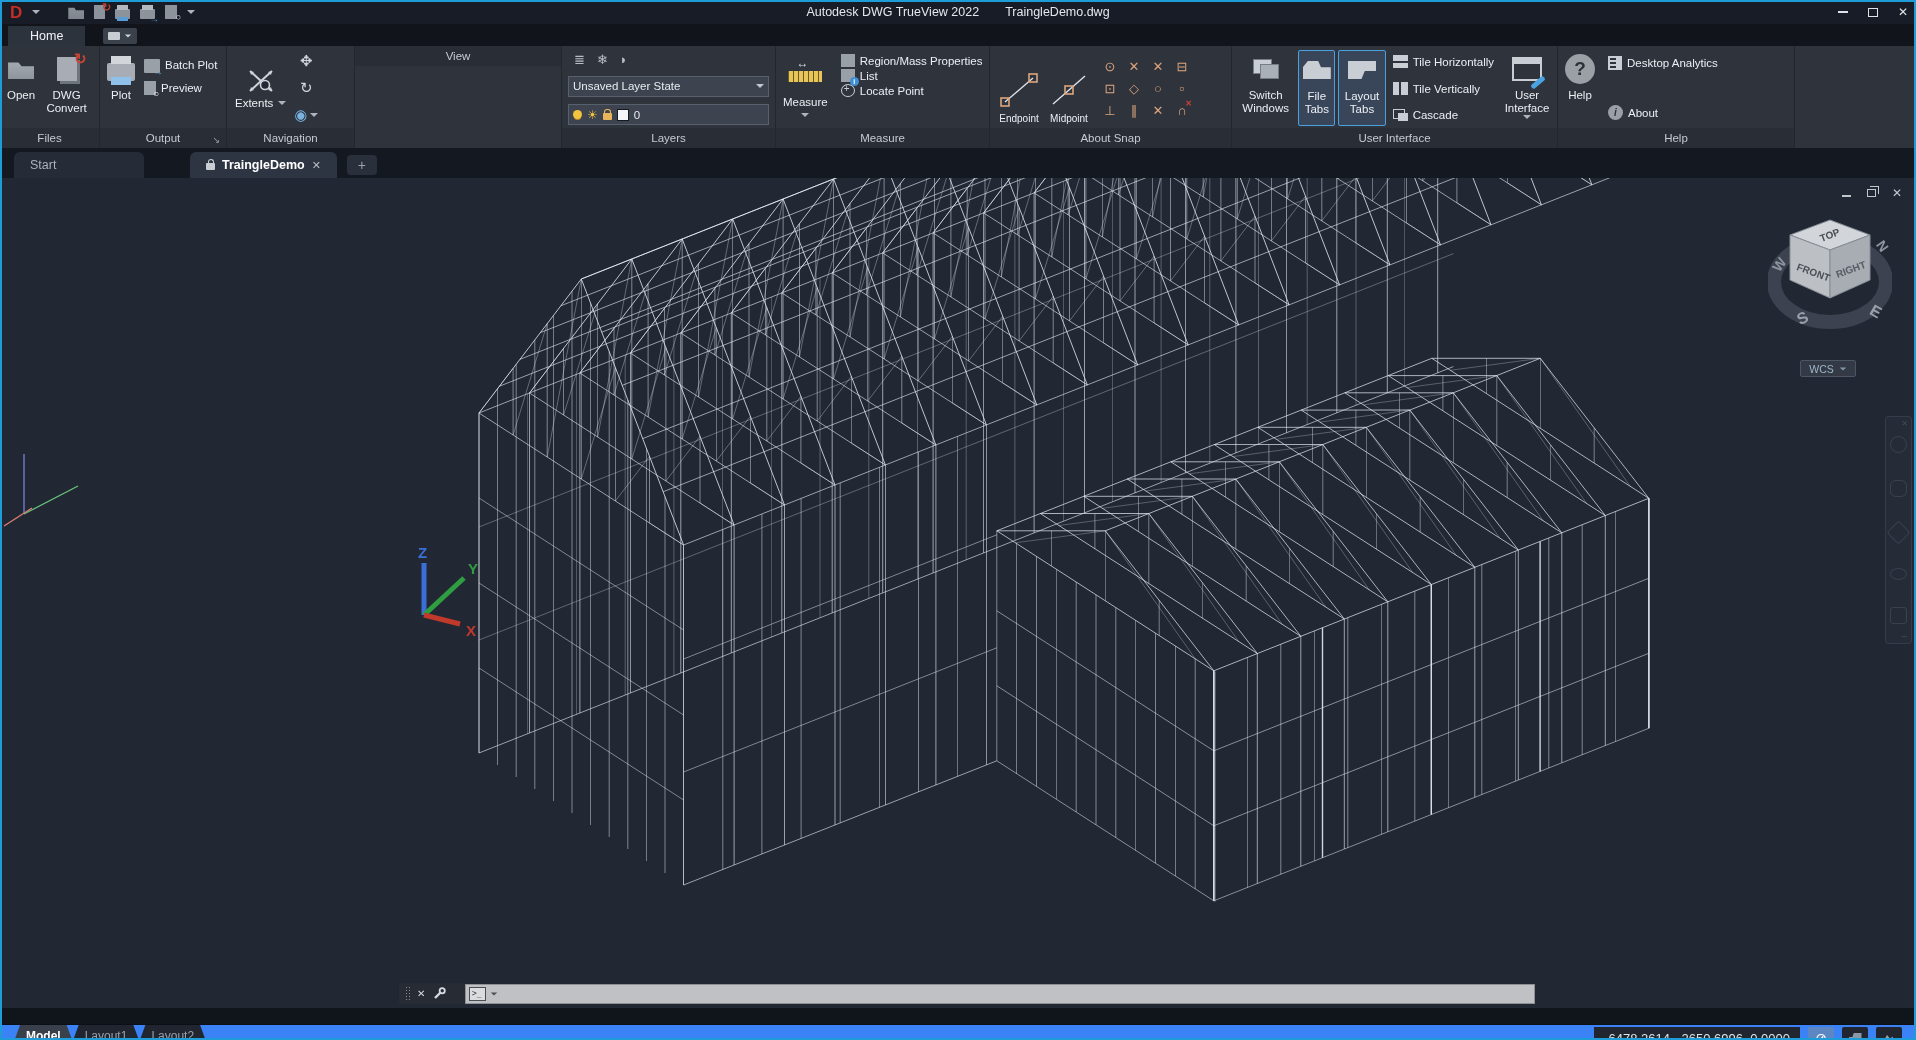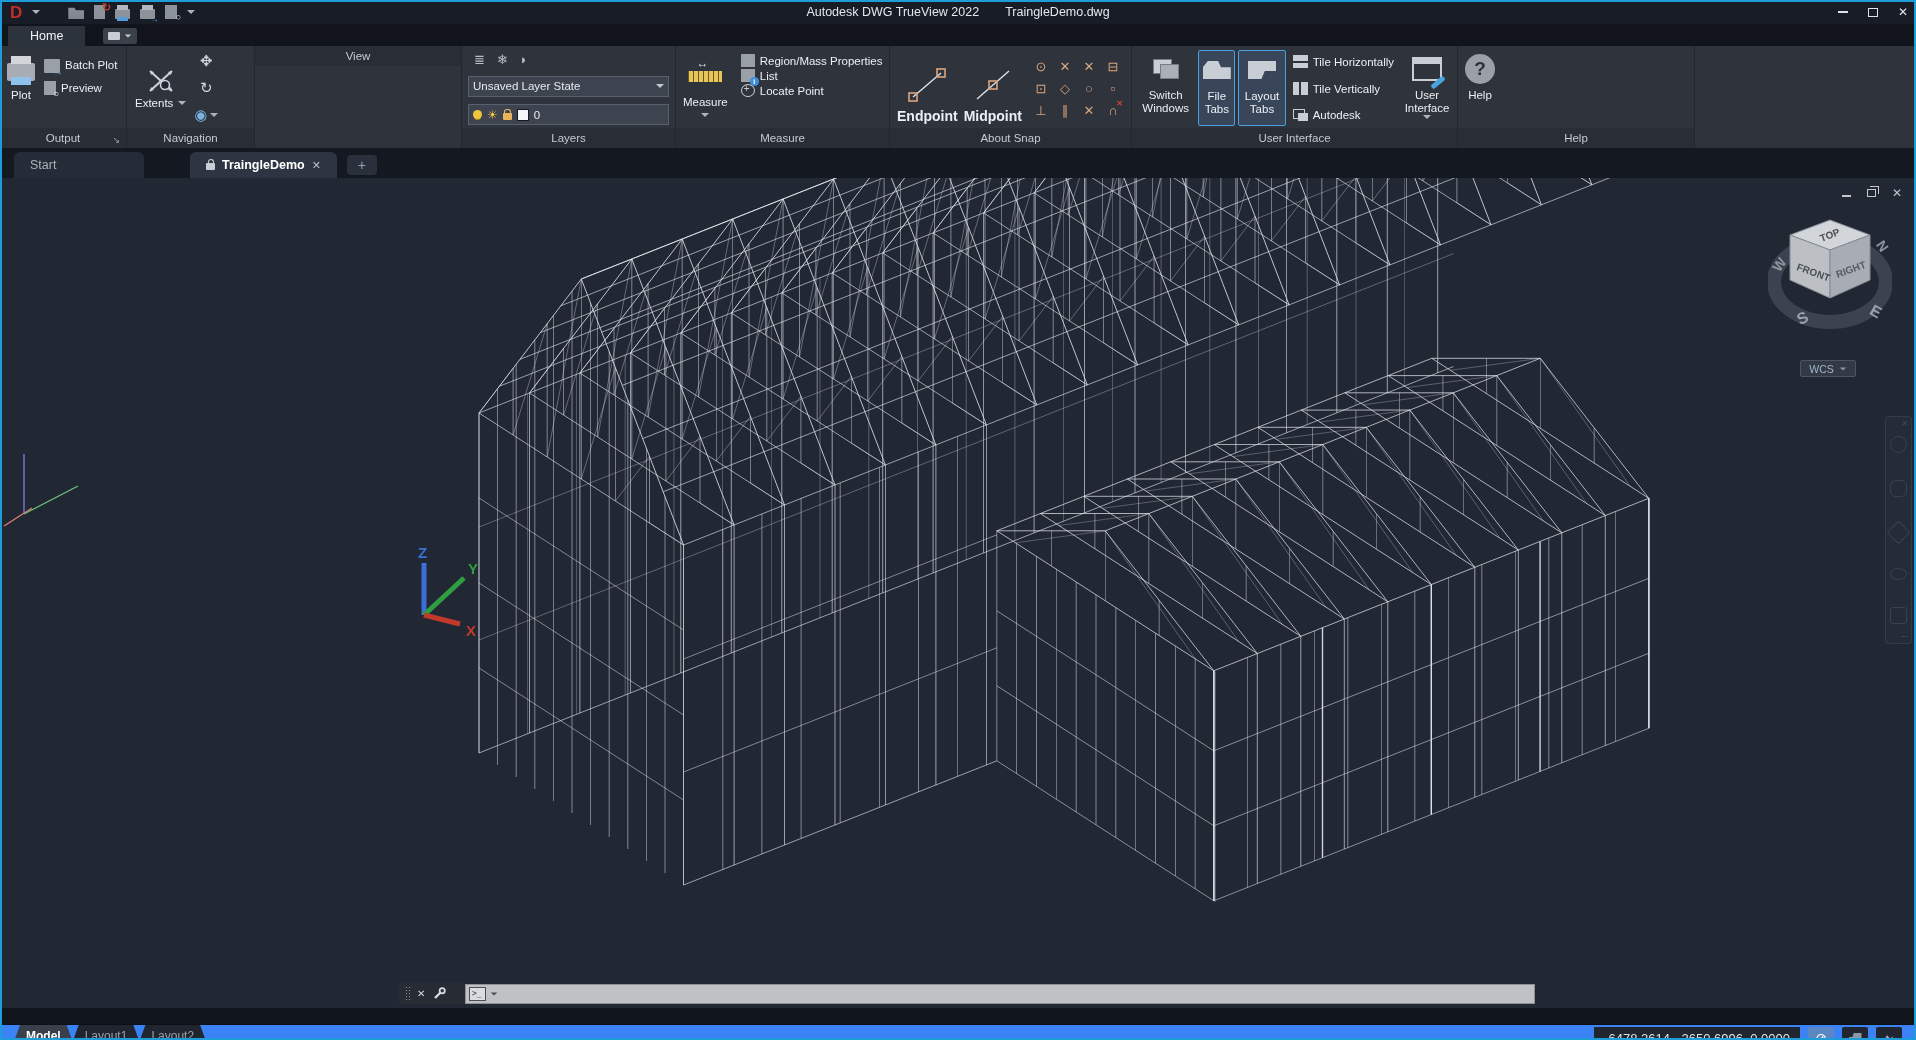--- a/index.html
+++ b/index.html
@@ -94,21 +94,21 @@
   .icon-ruler { width:34px; height:11px; background:#e8c55a; position:relative;
     background-image:repeating-linear-gradient(90deg,#6b5a20 0 1px,transparent 1px 5px); }
   .icon-ruler::before { content:"↔"; position:absolute; left:8px; top:-14px; color:#d9dde2; font-size:12px; }
   .m-doc { width:14px; height:13px; background:#9aa0a8; position:relative; }
   .m-doc.info::after { content:"i"; position:absolute; right:-4px; bottom:-4px; width:9px; height:9px; border-radius:50%;
     background:#3f8fd6; color:#fff; font-size:7px; text-align:center; line-height:9px; font-weight:bold; }
   .m-loc { width:14px; height:13px; border:1.5px solid #c9ced4; border-radius:50%; position:relative; }
   .m-loc::after { content:"+"; position:absolute; left:2px; top:-2px; color:#c9ced4; font-size:10px; }
 
   .osnap-big { display:flex; flex-direction:column; align-items:center; justify-content:flex-end; gap:3px;
-    color:#eceff3; font-size:14px; padding:2px 3px;font-weight:bold; }
+    color:#eceff3; font-size:10px; padding:2px 3px; }
   .osnap-svg { display:block; }
   .osgrid { display:grid; grid-template-columns:repeat(4,24px); grid-auto-rows:22px; align-content:center; margin-left:4px; }
   .osgrid .oscell { display:flex; align-items:center; justify-content:center; color:#dca57d; font-size:13px; position:relative; }
   .oscell .redx { position:absolute; right:2px; top:0; color:#d04236; font-size:8px; font-weight:bold; }
 
   .win2 { width:26px; height:20px; position:relative; }
   .win2::before { content:""; position:absolute; left:0; top:0; width:17px; height:13px; background:#c9ced4; border:1px solid #777d86; }
   .win2::after { content:""; position:absolute; right:0; bottom:0; width:17px; height:13px; background:#aab0b8; border:1px solid #777d86; }
   .filetabs-icon { width:28px; height:18px; background:#c9ced4; clip-path:polygon(0 35%,18% 0,55% 0,65% 35%,100% 35%,100% 100%,0 100%); }
   .layouttabs-icon { width:28px; height:18px; background:#c9ced4; clip-path:polygon(0 0,100% 0,100% 55%,60% 55%,48% 100%,0 100%); }
@@ -223,20 +223,37 @@
 <div class="tabrow">
   <div class="rtab">Home</div>
   <div class="tabchip">
     <span class="mini"></span>
     <span class="caret"></span>
   </div>
 </div>
 
 <div class="ribbon">
 
+  <div class="panel" style="width:100px">
+    <div class="pbody" style="justify-content:space-around">
+      <div class="bigbtn">
+        <span class="bicon">
+            <span class="icon-folder"></span>
+          </span>
+        <span>Open</span>
+      </div>
+      <div class="bigbtn">
+        <span class="bicon">
+            <span class="icon-docs"></span>
+          </span>
+        <span>DWG Convert</span>
+      </div>
+    </div>
+    <div class="plabel">Files</div>
+  </div>
 
   <div class="panel" style="width:127px">
     <div class="pbody">
       <div class="bigbtn">
         <span class="bicon">
             <span class="icon-print"></span>
           </span>
         <span>Plot</span>
       </div>
       <div style="display:flex;flex-direction:column;justify-content:flex-start;gap:6px;padding-top:6px;margin-left:4px">
@@ -404,41 +421,51 @@
         </div>
         <div class="smallrow">
           <span class="tile-v">
               <i></i>
               <i></i>
             </span>
           <span>Tile Vertically</span>
         </div>
         <div class="smallrow">
           <span class="cascade-i"></span>
-          <span>Autodesk</span>
+          <span>Cascade</span>
         </div>
       </div>
       <div class="bigbtn">
         <span class="bicon">
             <span class="ui-icon"></span>
           </span>
         <span>User Interface</span>
         <span class="caret"></span>
       </div>
     </div>
     <div class="plabel">User Interface</div>
   </div>
 
   <div class="panel" style="width:237px">
     <div class="pbody">
       <div class="bigbtn">
         <span class="bicon">
             <span class="circ-help">?</span>
           </span>
         <span>Help</span>
+      </div>
+      <div style="display:flex;flex-direction:column;justify-content:space-between;padding:5px 0 5px 8px">
+        <div class="smallrow">
+          <span class="da-icon"></span>
+          <span>Desktop Analytics</span>
+        </div>
+        <div class="smallrow">
+          <span class="circ-info">i</span>
+          <span>About</span>
+        </div>
       </div>
     </div>
     <div class="plabel">Help</div>
   </div>
 
   <div style="flex:1"></div>
 </div>
 
 <div class="doctabs">
   <div class="dtab start">

